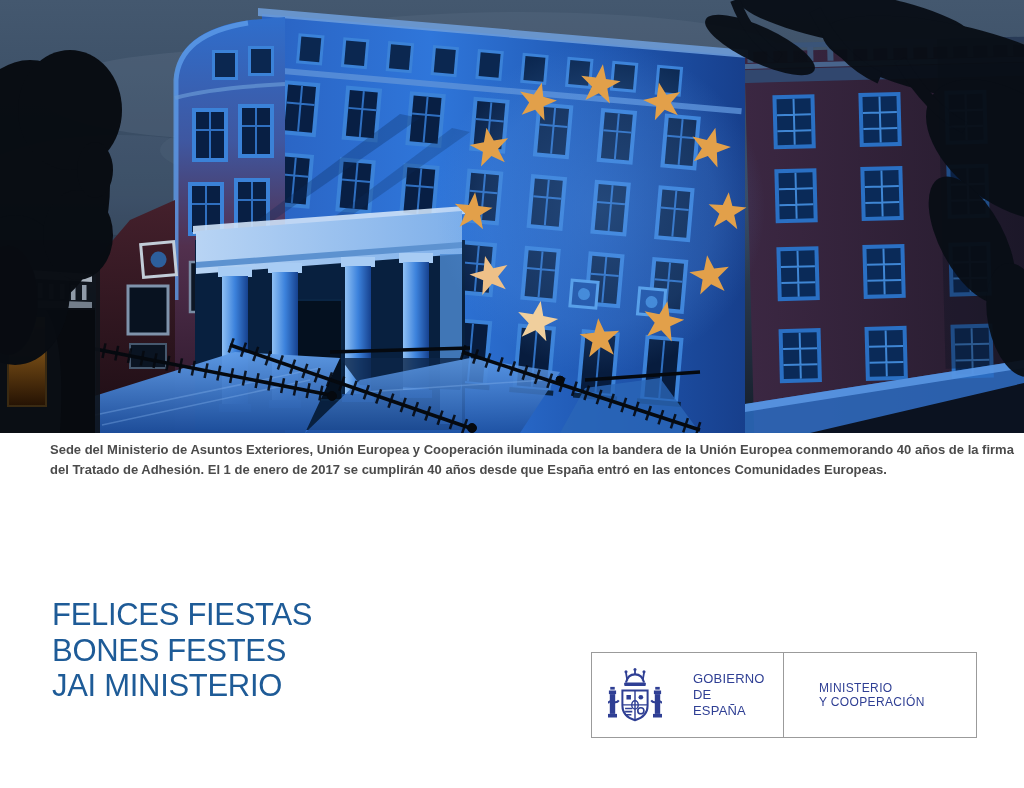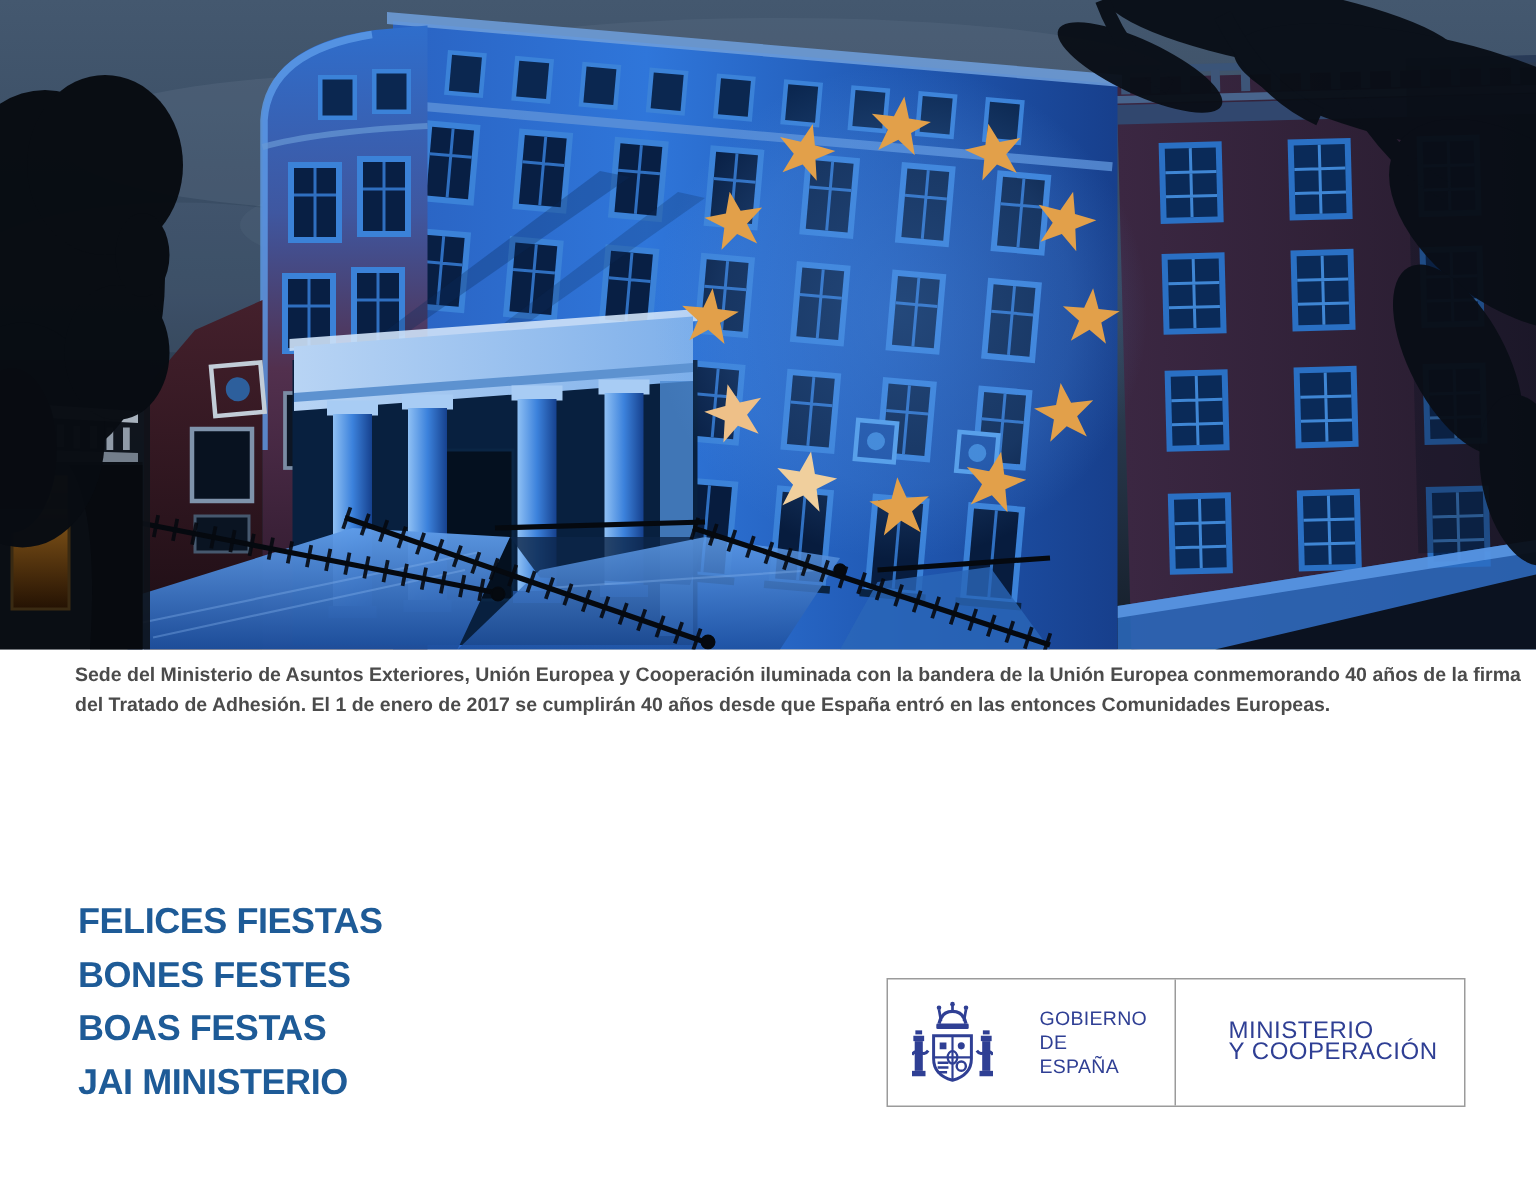--- a/index.html
+++ b/index.html
@@ -5,30 +5,30 @@
   html,body{margin:0;padding:0;background:#ffffff;}
   .page{position:relative;width:1024px;height:788px;background:#ffffff;overflow:hidden;
         font-family:"Liberation Sans",sans-serif;}
   .photo{position:absolute;left:0;top:0;width:1024px;height:433px;margin:0;}
   .photo svg{display:block;width:1024px;height:433px;}
   .caption{position:absolute;left:50px;top:440px;width:960px;margin:0;
            font-family:"Liberation Sans",sans-serif;font-weight:700;
            font-size:13px;line-height:19.5px;color:#4b4b4b;letter-spacing:0px;}
   .caption span{display:block;white-space:nowrap;}
   .greetings{position:absolute;left:52px;top:597px;color:#1e5b97;
-             font-size:24px;line-height:35.5px;font-weight:700;letter-spacing:-0.3px;}
+             font-size:31px;line-height:35.5px;font-weight:400;letter-spacing:-0.3px;}
   .logo-box{position:absolute;left:591px;top:652px;width:386px;height:86px;
             border:1px solid #9b9b9b;box-sizing:border-box;display:flex;align-items:stretch;gap:19px;}
   .coat{width:62px;display:flex;align-items:center;justify-content:center;margin-left:12px;}
   .coat svg{width:54px;height:62px;}
   .gov-name{display:flex;flex-direction:column;justify-content:center;margin-left:8px;
             width:71px;color:#2f3f94;font-size:13px;line-height:16px;letter-spacing:0.2px;}
   .vdiv{width:1px;background:#9b9b9b;margin-left:0;}
   .ministry-name{display:flex;flex-direction:column;justify-content:center;padding-left:16px;
-                 color:#2f3f94;font-size:16px;line-height:14px;letter-spacing:0.35px;}
+                 color:#2f3f94;font-size:12px;line-height:14px;letter-spacing:0.35px;}
 </style>
 </head>
 <body>
 
 <div class="page">
 
   <figure class="photo">
     <svg viewBox="0 0 1024 433" preserveAspectRatio="none">
       <defs>
         <linearGradient id="gSky" x1="0" y1="0" x2="0" y2="1">
@@ -319,21 +319,20 @@
   </figure>
 
   <p class="caption">
     <span>Sede del Ministerio de Asuntos Exteriores, Unión Europea y Cooperación iluminada con la bandera de la Unión Europea conmemorando 40 años de la firma</span>
     <span>del Tratado de Adhesión. El 1 de enero de 2017 se cumplirán 40 años desde que España entró en las entonces Comunidades Europeas.</span>
   </p>
 
   <section class="greetings">
     <div>FELICES FIESTAS</div>
     <div>BONES FESTES</div>
-    <div>BOAS FESTAS</div>
     <div>JAI MINISTERIO</div>
   </section>
 
   <div class="logo-box">
     <div class="coat">
       <svg viewBox="0 0 60 62">
         <g fill="#2f3f94" stroke="#2f3f94">
 
           <rect x="2" y="30" width="6" height="22" stroke="none"></rect>
           <rect x="1" y="26" width="8" height="4" stroke="none"></rect>

